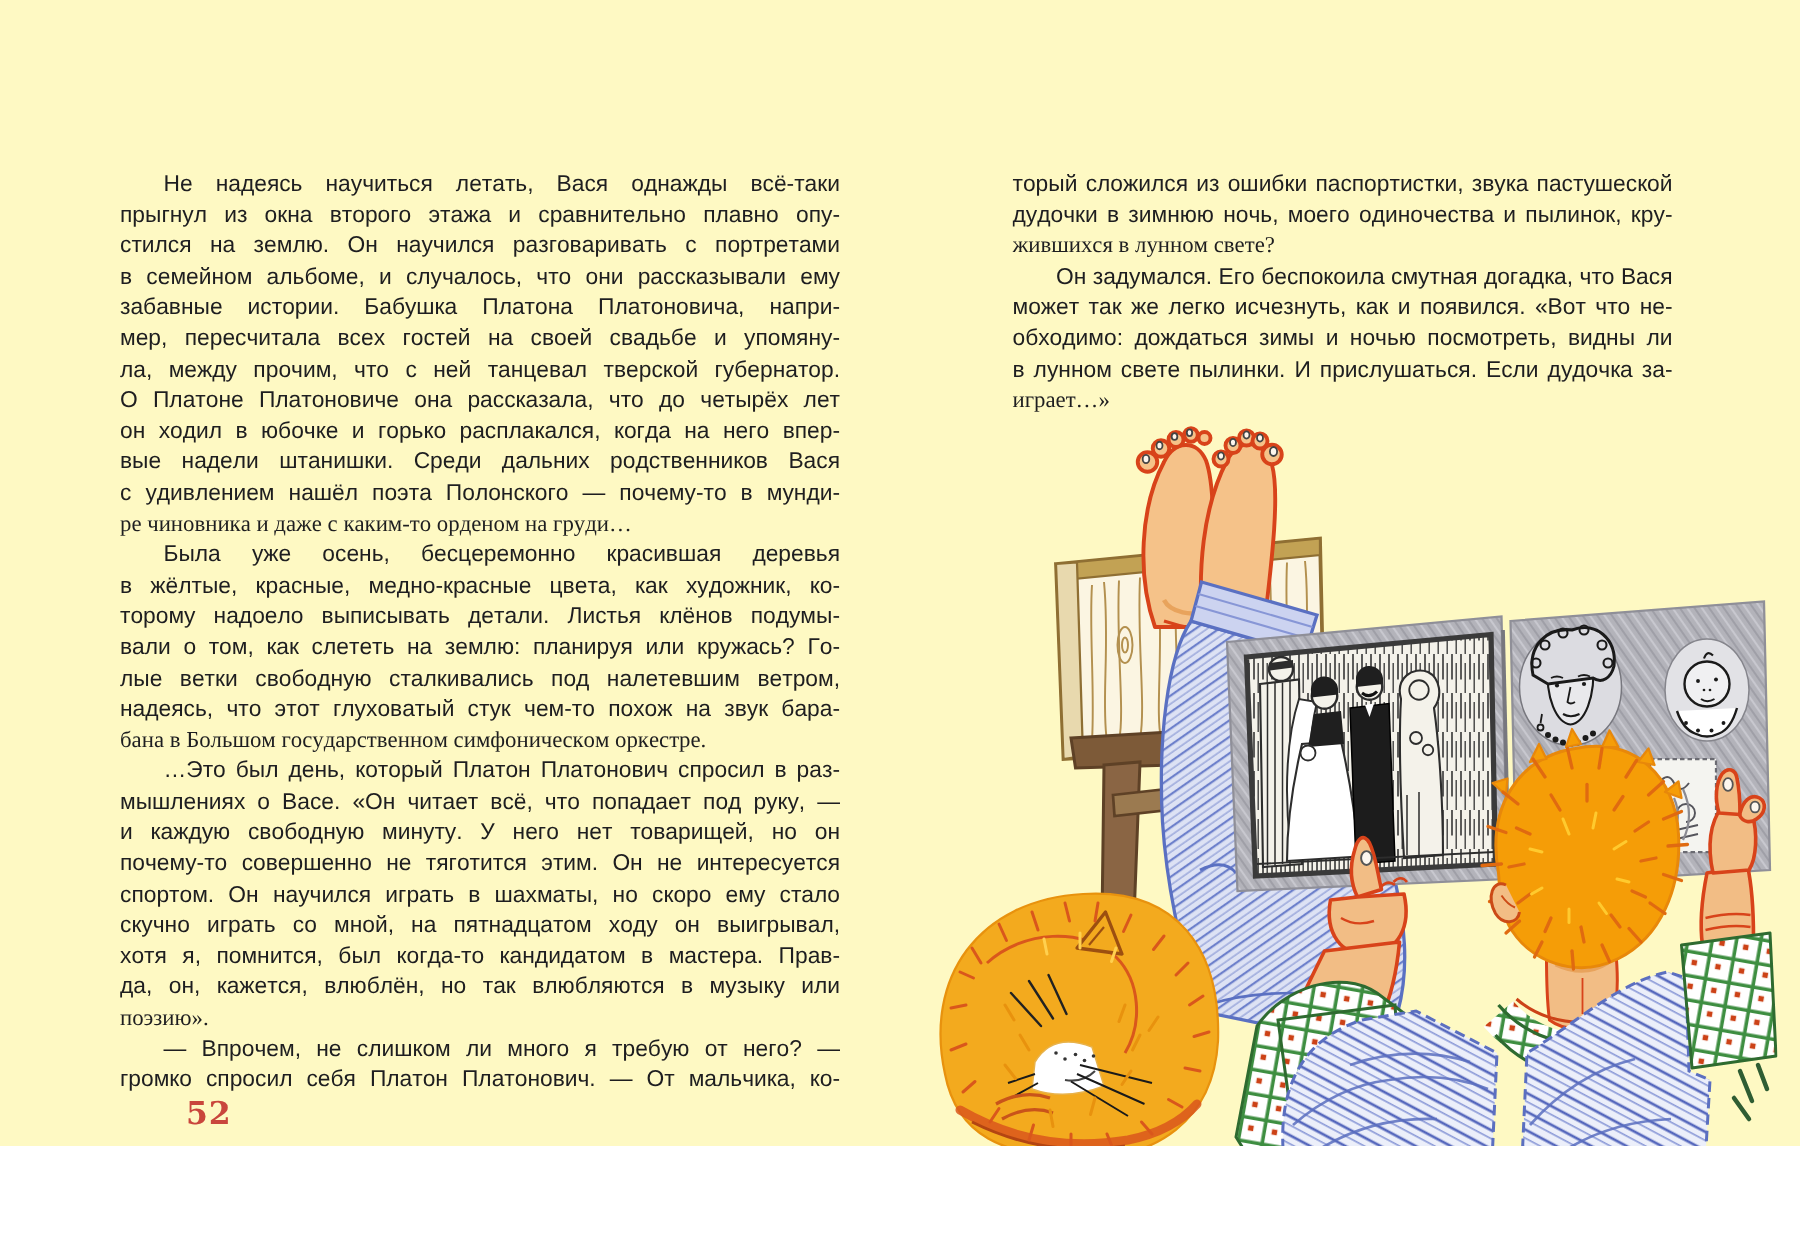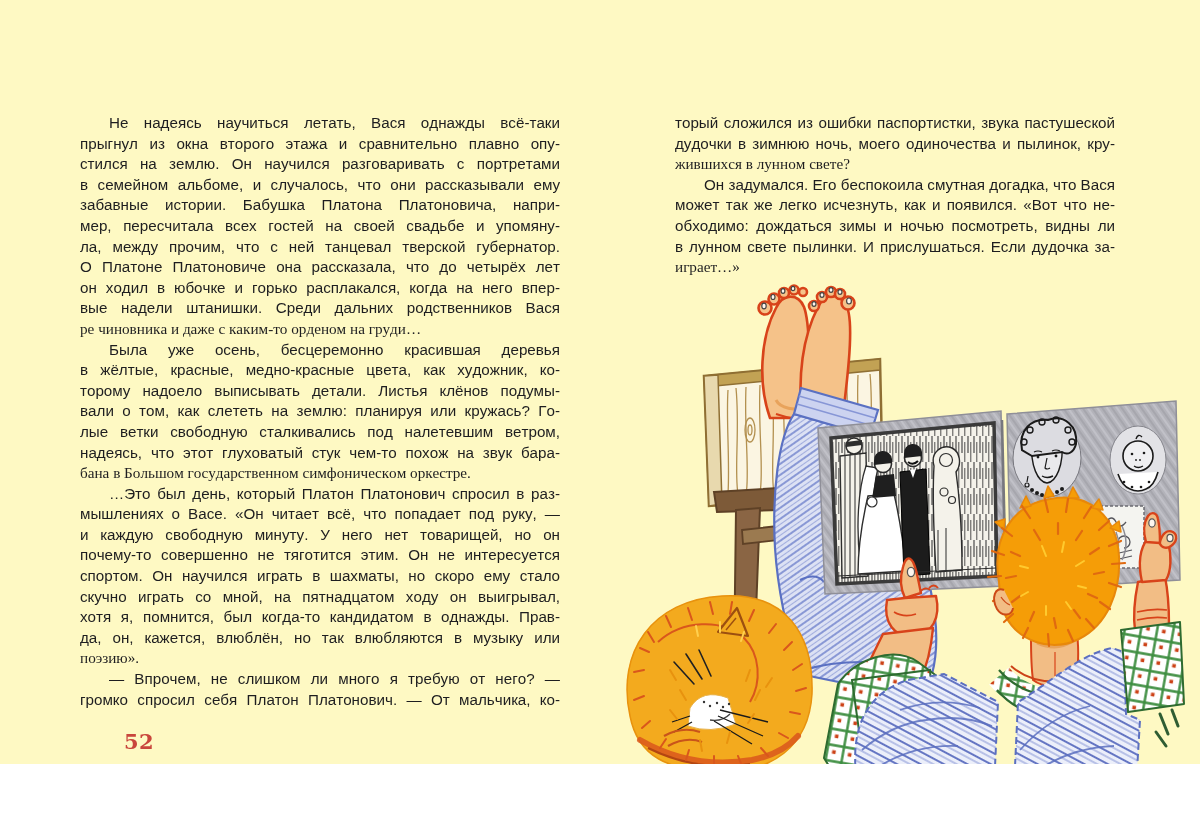--- a/index.html
+++ b/index.html
@@ -24,35 +24,36 @@
       <div class="line indent">Не надеясь научиться летать, Вася однажды всё-таки</div>
       <div class="line">прыгнул из окна второго этажа и сравнительно плавно опу-</div>
       <div class="line">стился на землю. Он научился разговаривать с портретами</div>
       <div class="line">в семейном альбоме, и случалось, что они рассказывали ему</div>
       <div class="line">забавные истории. Бабушка Платона Платоновича, напри-</div>
       <div class="line">мер, пересчитала всех гостей на своей свадьбе и упомяну-</div>
       <div class="line">ла, между прочим, что с ней танцевал тверской губернатор.</div>
       <div class="line">О Платоне Платоновиче она рассказала, что до четырёх лет</div>
       <div class="line">он ходил в юбочке и горько расплакался, когда на него впер-</div>
       <div class="line">вые надели штанишки. Среди дальних родственников Вася</div>
+      <div class="line">с удивлением нашёл поэта Полонского — почему-то в мунди-</div>
       <div class="line end">ре чиновника и даже с каким-то орденом на груди…</div>
       <div class="line indent">Была уже осень, бесцеремонно красившая деревья</div>
       <div class="line">в жёлтые, красные, медно-красные цвета, как художник, ко-</div>
       <div class="line">торому надоело выписывать детали. Листья клёнов подумы-</div>
       <div class="line">вали о том, как слететь на землю: планируя или кружась? Го-</div>
       <div class="line">лые ветки свободную сталкивались под налетевшим ветром,</div>
       <div class="line">надеясь, что этот глуховатый стук чем-то похож на звук бара-</div>
       <div class="line end">бана в Большом государственном симфоническом оркестре.</div>
       <div class="line indent">…Это был день, который Платон Платонович спросил в раз-</div>
       <div class="line">мышлениях о Васе. «Он читает всё, что попадает под руку, —</div>
       <div class="line">и каждую свободную минуту. У него нет товарищей, но он</div>
       <div class="line">почему-то совершенно не тяготится этим. Он не интересуется</div>
       <div class="line">спортом. Он научился играть в шахматы, но скоро ему стало</div>
       <div class="line">скучно играть со мной, на пятнадцатом ходу он выигрывал,</div>
-      <div class="line">хотя я, помнится, был когда-то кандидатом в однажды. Прав-</div>
+      <div class="line">хотя я, помнится, был когда-то кандидатом в мастера. Прав-</div>
       <div class="line">да, он, кажется, влюблён, но так влюбляются в музыку или</div>
       <div class="line end">поэзию».</div>
       <div class="line indent">— Впрочем, не слишком ли много я требую от него? —</div>
       <div class="line">громко спросил себя Платон Платонович. — От мальчика, ко-</div>
     </div>
   <div class="page-text right">
       <div class="line">торый сложился из ошибки паспортистки, звука пастушеской</div>
       <div class="line">дудочки в зимнюю ночь, моего одиночества и пылинок, кру-</div>
       <div class="line end">жившихся в лунном свете?</div>
       <div class="line indent">Он задумался. Его беспокоила смутная догадка, что Вася</div>

